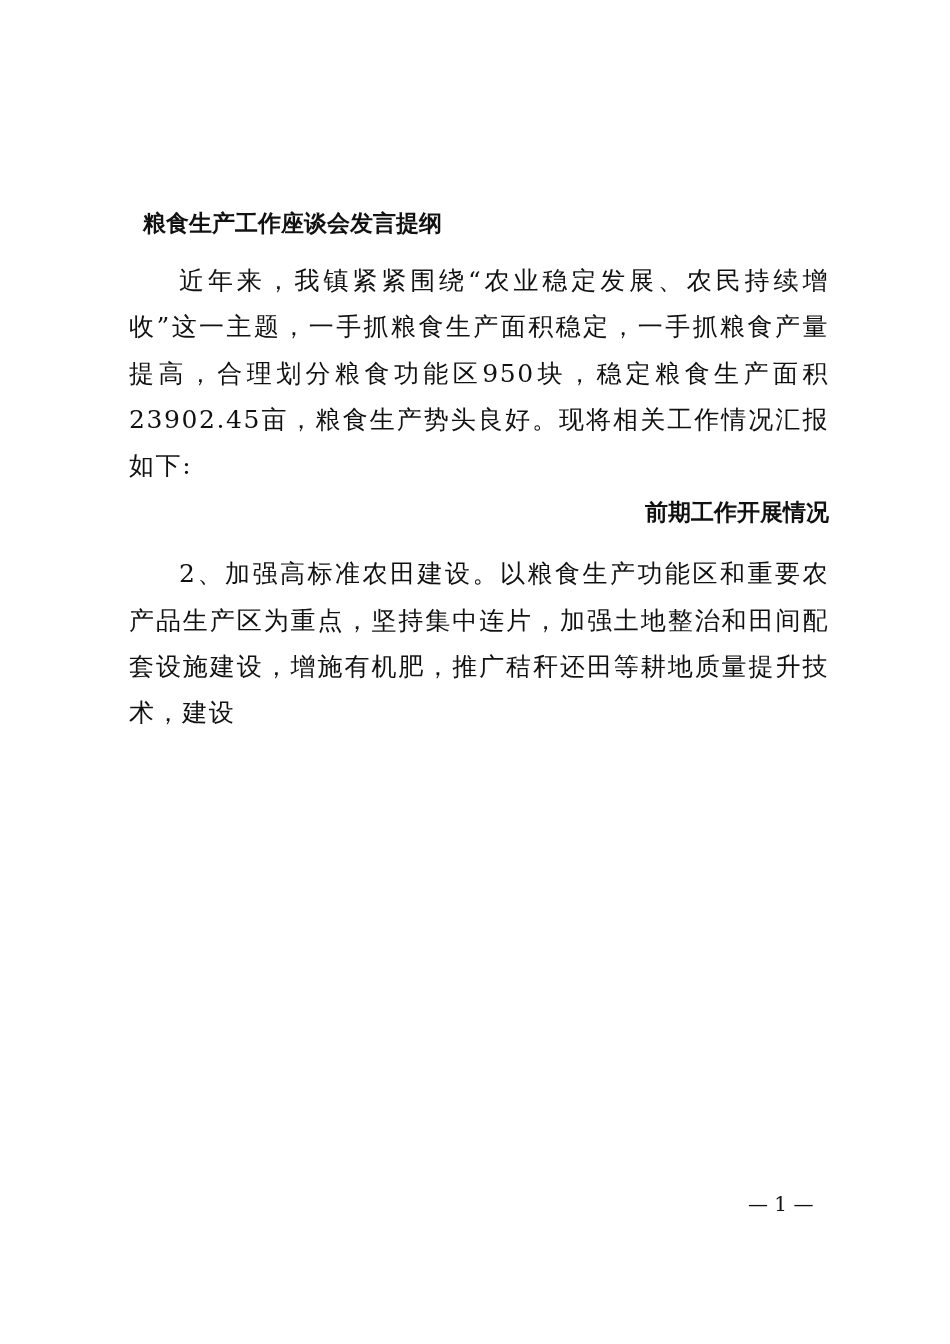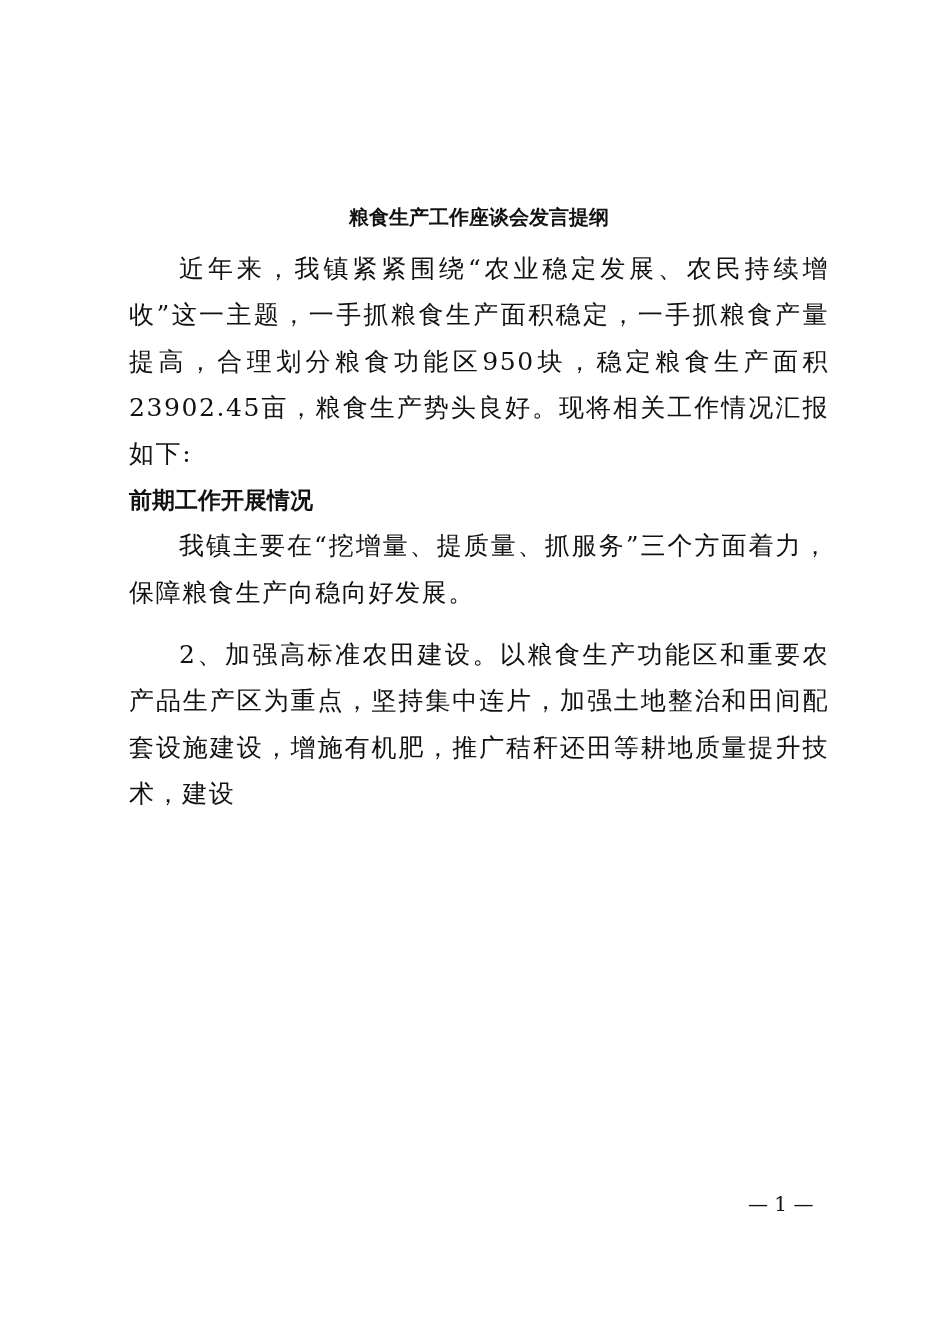--- a/index.html
+++ b/index.html
@@ -21,39 +21,39 @@
       width: 950px; height: 1344px;
       background: #ffffff;
     }
     .content {
       position: absolute;
       left: 129px;
       top: 188px;
       width: 700px;
     }
     .title {
-      text-align: center;
+      text-align: left;
       font-weight: bold;
-      font-size: 20px;
+      font-size: 23px;
       line-height: 42px;
       height: 42px;
-      margin: 8px;
+      margin: 14px;
       letter-spacing: 0px;
     }
     .para {
       margin: 0;
       font-size: 25px;
       line-height: 46.3px;
       text-align: justify;
       text-align-last: left;
       text-indent: 2em;
       letter-spacing: 1.6px;
     }
     .heading {
-      text-align: left;
+      text-align: right;
       font-weight: bold;
       font-size: 23px;
       line-height: 46px;
       margin: 0;
     }
     .gap {
       height: 8px;
     }
     .page-number {
       position: absolute;
@@ -65,19 +65,18 @@
     }
   </style>
 </head>
 <body>
 
 <div class="page">
   <div class="content">
     <h1 class="title">粮食生产工作座谈会发言提纲</h1>
     <p class="para">近年来，我镇紧紧围绕“农业稳定发展、农民持续增收”这一主题，一手抓粮食生产面积稳定，一手抓粮食产量提高，合理划分粮食功能区950块，稳定粮食生产面积23902.45亩，粮食生产势头良好。现将相关工作情况汇报如下:</p>
     <h2 class="heading">前期工作开展情况</h2>
-    <p class="para">我镇主要在“挖增量、提质量、抓服务”三个方面着力，保障粮食生产向稳向好发展。</p>
     <div class="gap"></div>
     <div class="gap"></div>
     <p class="para">2、加强高标准农田建设。以粮食生产功能区和重要农产品生产区为重点，坚持集中连片，加强土地整治和田间配套设施建设，增施有机肥，推广秸秆还田等耕地质量提升技术，建设</p>
   </div>
   <div class="page-number">— 1 —</div>
 </div>
 
 </body></html>

